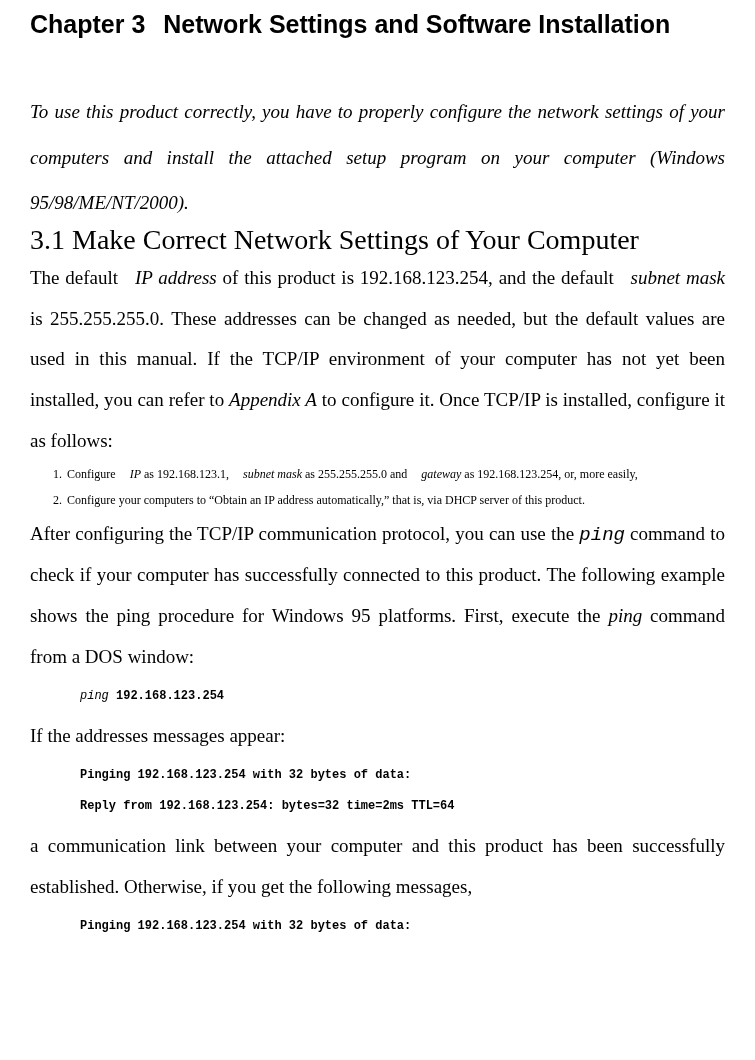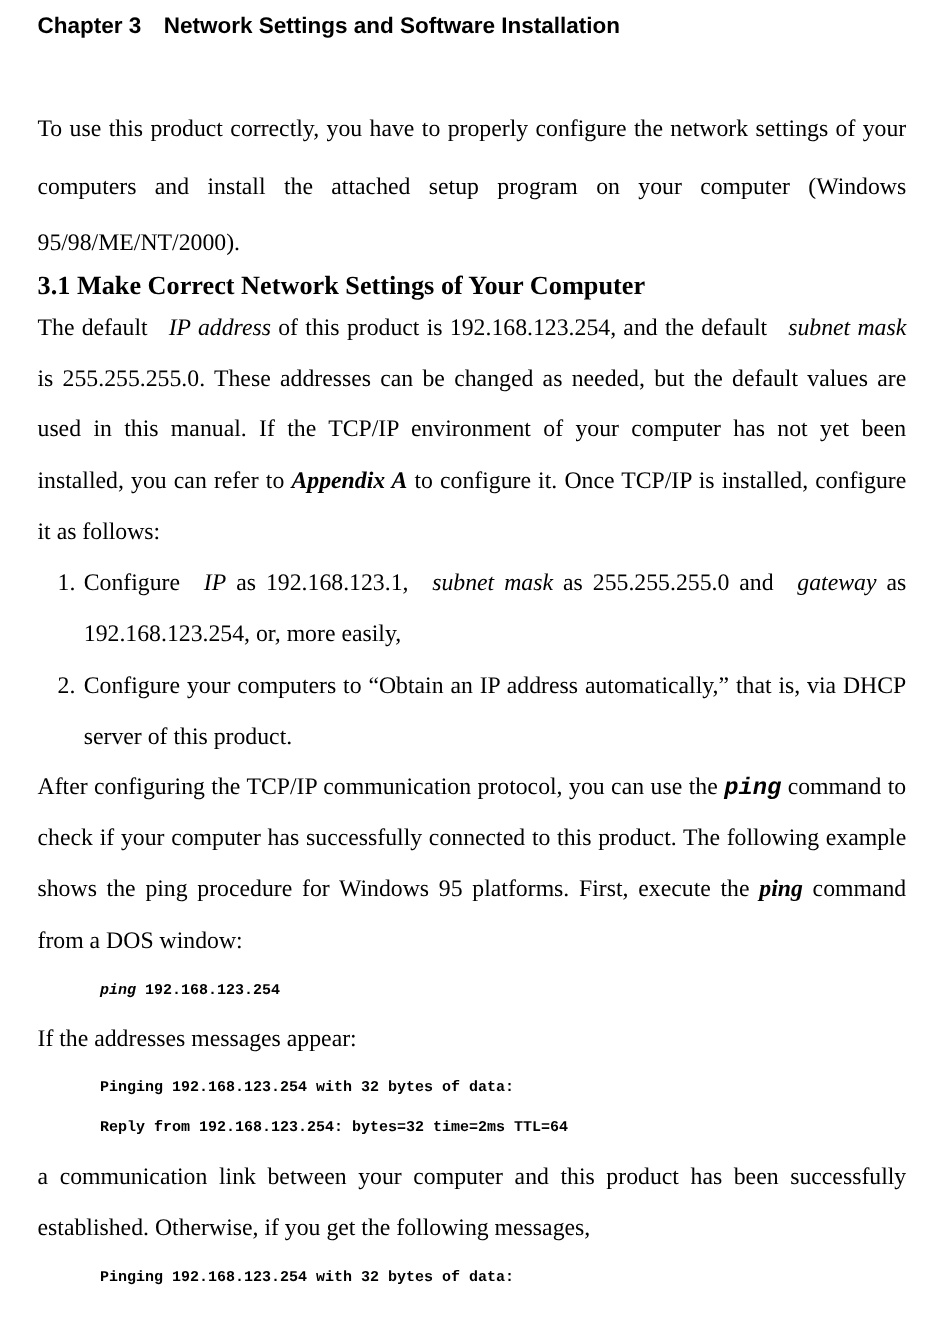--- a/index.html
+++ b/index.html
@@ -7,71 +7,72 @@
       margin: 0;
       padding: 10px 30px;
       font-family: "Times New Roman", Times, serif;
       color: #000;
       background: #fff;
       box-sizing: border-box;
     }
     .chapter-title {
       font-family: Arial, Helvetica, sans-serif;
       font-weight: bold;
-      font-size: 18px;
+      font-size: 25px;
       margin: 0 0 50px 0;
       white-space: nowrap;
     }
     .chapter-title .ch-num {
       display: inline-block;
       margin-right: 18px;
     }
     p.body {
       font-size: 19px;
       text-align: justify;
       margin: 0;
     }
     p.body.intro {
       line-height: 2.4;
       margin-bottom: 2px;
+      font-style: italic;
     }
     .section-title {
-      font-size: 21px;
-      font-weight: bold;
+      font-size: 28px;
+      font-weight: normal;
       margin: -4px 0 2px 0;
     }
     p.body.sec {
       line-height: 2.15;
     }
     ol.conflist {
       margin: 0;
       padding: 0 0 0 35px;
       list-style: decimal;
     }
     ol.conflist li {
-      font-size: 19px;
+      font-size: 12px;
       text-align: justify;
       line-height: 2.15;
       padding-left: 2px;
     }
     .mono {
       font-family: "Courier New", Courier, monospace;
       font-weight: bold;
       font-size: 19px;
     }
     .mono-block {
       font-family: "Courier New", Courier, monospace;
       font-weight: bold;
       font-size: 12px;
       margin: 6px 0 6px 50px;
       line-height: 2.15;
       white-space: nowrap;
     }
     .italic { font-style: italic; margin-left: 11px; }
-    .bolditalic { font-weight: bold; font-style: italic; }
+    .bolditalic { font-weight: normal; font-style: italic; }
   </style>
 </head>
 <body>
 
 <h1 class="chapter-title"><span class="ch-num">Chapter 3</span><span>Network Settings and Software Installation</span></h1>
 
 <p class="body intro">To use this product correctly, you have to properly configure the network settings of your computers and install the attached setup program on your computer (Windows 95/98/ME/NT/2000).</p>
 
 <h2 class="section-title">3.1 Make Correct Network Settings of Your Computer</h2>
 

